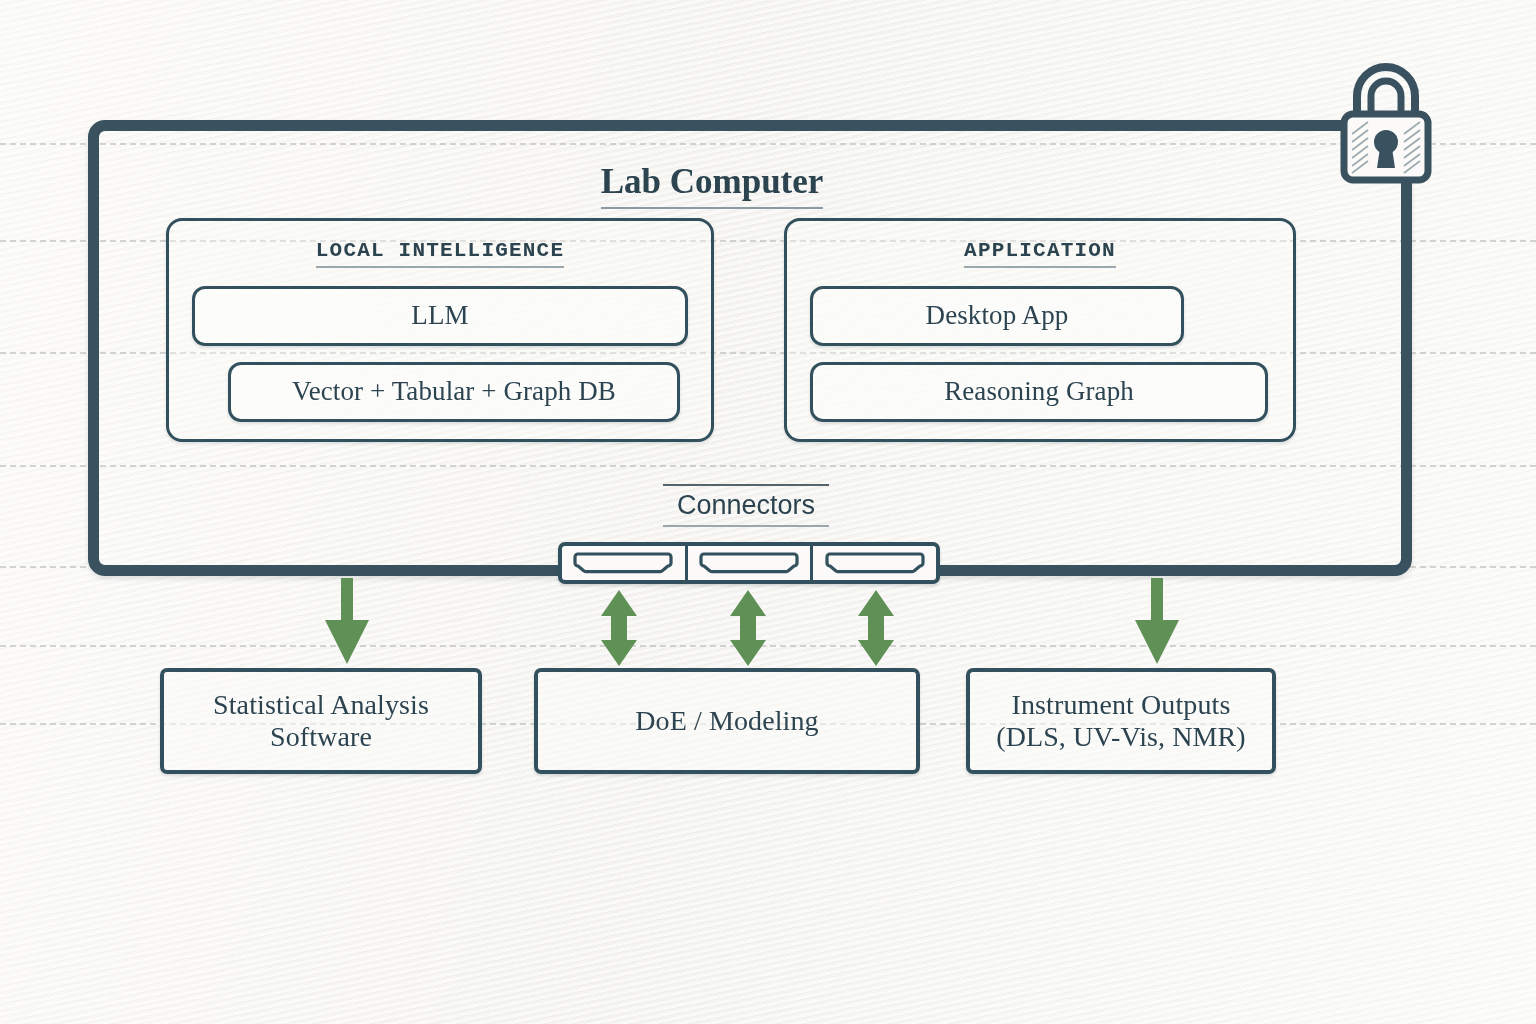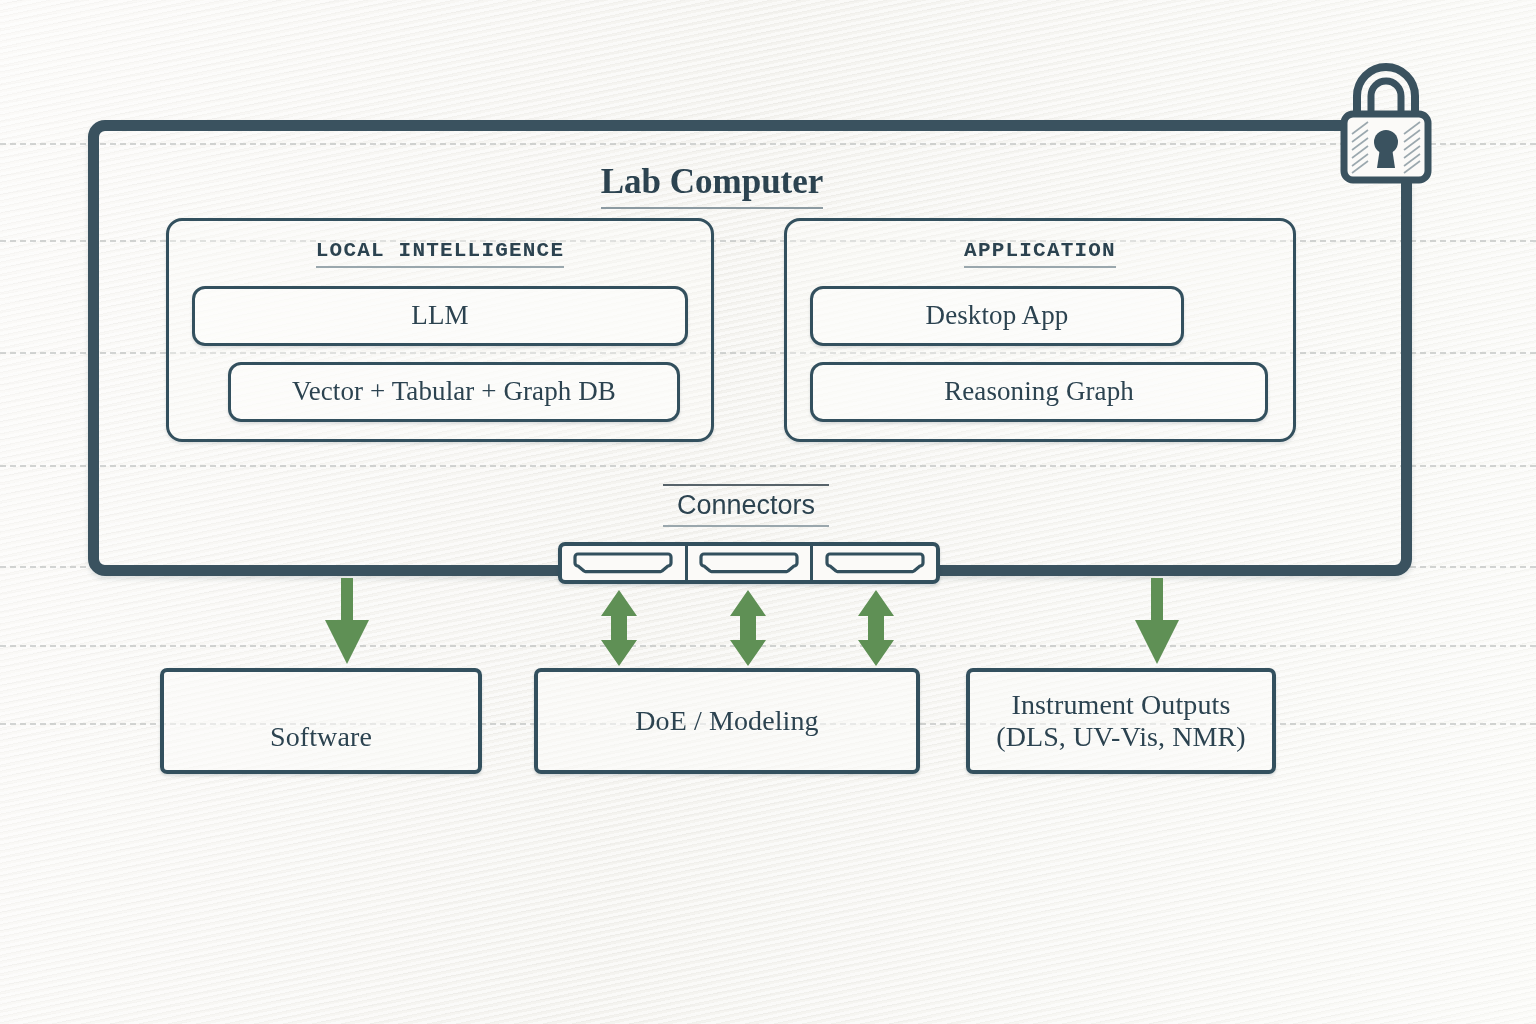--- a/index.html
+++ b/index.html
@@ -265,21 +265,21 @@
     <line x1="74" y1="106" x2="90" y2="94"></line>
       <line x1="74" y1="113" x2="90" y2="101"></line>
   </g>
 
   <circle cx="56" cy="82" r="12" fill="#3a525f"></circle>
   <path d="M50 88 H62 L65 108 H47 Z" fill="#3a525f"></path>
 </svg>
 
 <div class="node" id="node-stats">
   <span class="label">
-    <br>
+    <span>Statistical Analysis</span><br>
     <span>Software</span>
   </span>
 </div>
 
 <div class="node" id="node-doe">
   <span class="label">DoE / Modeling</span>
 </div>
 
 <div class="node" id="node-instr">
   <span class="label">

